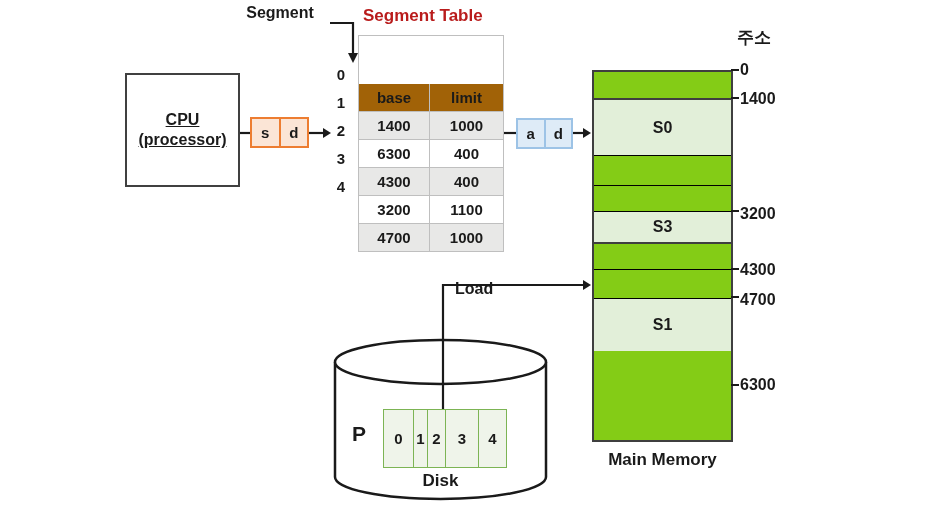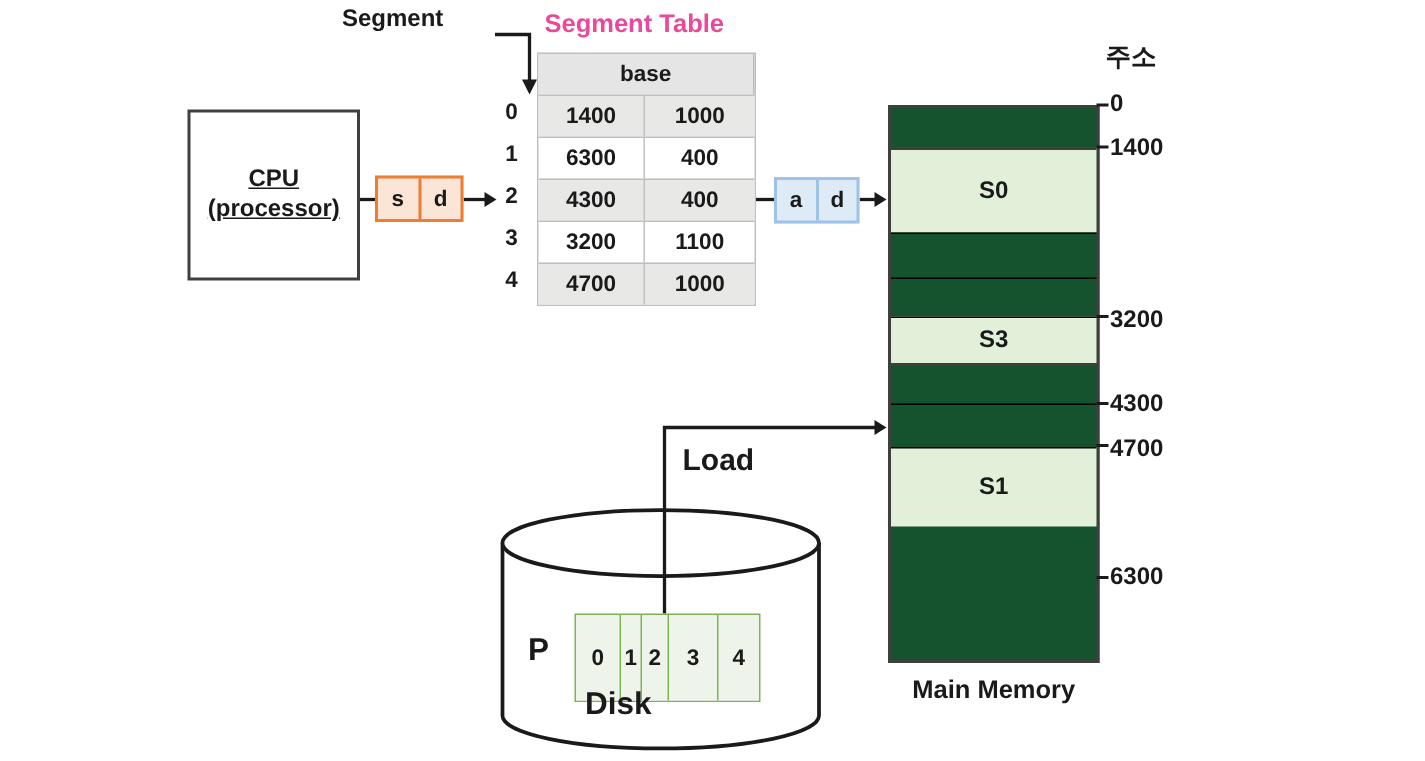--- a/index.html
+++ b/index.html
@@ -2,68 +2,68 @@
 <html><head>
 <meta charset="utf-8">
 <style>
   html,body{margin:0;padding:0;background:#ffffff;}
   #canvas{position:relative;width:950px;height:507px;background:#ffffff;overflow:hidden;
           font-family:"Liberation Sans", sans-serif;color:#1a1a1a;}
   .abs{position:absolute;}
   svg.overlay{position:absolute;left:0;top:0;width:950px;height:507px;pointer-events:none;}
 
   
-  .seg-no{left:228px;top:3px;width:104px;font-size:16px;font-weight:bold;line-height:19px;}
-  .seg-table-title{left:363px;top:6px;font-size:17px;font-weight:bold;color:#ec4899;}
+  .seg-no{left:228px;top:3px;width:104px;text-align:center;font-size:16px;font-weight:bold;line-height:19px;}
+  .seg-table-title{left:363px;top:6px;font-size:17px;font-weight:bold;color:#b91c1c;}
 
   
   .cpu-box{left:125px;top:73px;width:115px;height:114px;border:2px solid #404040;box-sizing:border-box;
            display:flex;flex-direction:column;align-items:center;justify-content:center;
            font-size:16px;font-weight:bold;line-height:20px;background:#ffffff;text-decoration:underline;}
 
   
   .reg{display:flex;box-sizing:border-box;font-size:15px;font-weight:bold;}
   .reg-sd{left:250px;top:117px;width:59px;height:31px;border:2px solid #ED7D31;background:#FBE5D6;}
   .reg-sd .cell{flex:1;display:flex;align-items:center;justify-content:center;}
   .reg-sd .cell + .cell{border-left:2px solid #ED7D31;}
   .reg-ad{left:516px;top:118px;width:57px;height:31px;border:2px solid #9DC3E6;background:#DEEBF7;}
   .reg-ad .cell{flex:1;display:flex;align-items:center;justify-content:center;}
   .reg-ad .cell + .cell{border-left:2px solid #9DC3E6;}
 
   
   .seg-table{left:358px;top:35px;width:146px;border:1.5px solid #BFBFBF;box-sizing:border-box;background:#ffffff;}
   .seg-table .row{display:flex;height:28px;border-top:1.5px solid #BFBFBF;box-sizing:border-box;}
-  .seg-table .row.header{height:27px;border-top:none;background:#e5e5e5;}
+  .seg-table .row.header{height:27px;border-top:none;background:#a16207;margin-top:48px;}
   .seg-table .row.gray{background:#E8E8E7;}
   .seg-table .cell{flex:0 0 71px;display:flex;align-items:center;justify-content:center;
                    font-size:15px;font-weight:bold;box-sizing:border-box;}
   .seg-table .cell:first-child{border-right:1.5px solid #BFBFBF;}
   .seg-table .cell:last-child{flex:1;}
   .row-no{width:18px;text-align:center;font-size:15px;font-weight:bold;}
 
   
-  .memory{left:592px;top:70px;width:141px;height:372px;border:2px solid #3f3f3f;box-sizing:border-box;background:#14532d;}
+  .memory{left:592px;top:70px;width:141px;height:372px;border:2px solid #3f3f3f;box-sizing:border-box;background:#84cc16;}
   .band{box-sizing:border-box;display:flex;align-items:center;justify-content:center;
         font-size:16px;font-weight:bold;}
   .band.green{background:#E2EFD9;}
   .bt{border-top:1.3px solid #000000;}
   .bt-thick{border-top:2.5px solid #3f3f3f;}
   .addr{left:740px;width:60px;height:20px;font-size:16px;font-weight:bold;line-height:20px;}
   .tick{left:731px;width:8px;height:2px;background:#1a1a1a;}
   .addr-header{left:737px;top:26px;font-size:17px;font-weight:bold;}
   .mm-label{left:592px;top:450px;width:141px;text-align:center;font-size:17px;font-weight:bold;}
 
   
   .disk-cells{left:383px;top:409px;height:57px;border:1.5px solid #7CB454;box-sizing:content-box;display:flex;}
   .disk-cells .dcell{display:flex;align-items:center;justify-content:center;background:#EFF4EA;
                      font-size:15px;font-weight:bold;box-sizing:border-box;}
   .disk-cells .dcell + .dcell{border-left:1.5px solid #7CB454;}
   .p-label{left:352px;top:422px;font-size:21px;font-weight:bold;}
-  .disk-label{left:390px;top:458px;width:101px;font-size:21px;font-weight:bold;}
-  .load-label{left:455px;top:296px;font-size:20px;font-weight:bold;}
+  .disk-label{left:390px;top:471px;width:101px;text-align:center;font-size:17px;font-weight:bold;}
+  .load-label{left:455px;top:280px;font-size:16px;font-weight:bold;}
 </style>
 </head>
 <body>
 
 <div id="canvas">
 
   <svg class="overlay" viewBox="0 0 950 507">
 
     <path d="M330,23 L353,23 L353,54" fill="none" stroke="#1a1a1a" stroke-width="2.2"></path>
     <polygon points="348,53 358,53 353,63" fill="#1a1a1a"></polygon>
@@ -102,20 +102,21 @@
 
   <div class="abs row-no" style="left:332px;top:66px;">0</div>
   <div class="abs row-no" style="left:332px;top:94px;">1</div>
   <div class="abs row-no" style="left:332px;top:122px;">2</div>
   <div class="abs row-no" style="left:332px;top:150px;">3</div>
   <div class="abs row-no" style="left:332px;top:178px;">4</div>
 
   <div class="abs seg-table">
     <div class="row header">
       <div class="cell">base</div>
+      <div class="cell">limit</div>
     </div>
     <div class="row gray">
       <div class="cell">1400</div>
       <div class="cell">1000</div>
     </div>
     <div class="row">
       <div class="cell">6300</div>
       <div class="cell">400</div>
     </div>
     <div class="row gray">

